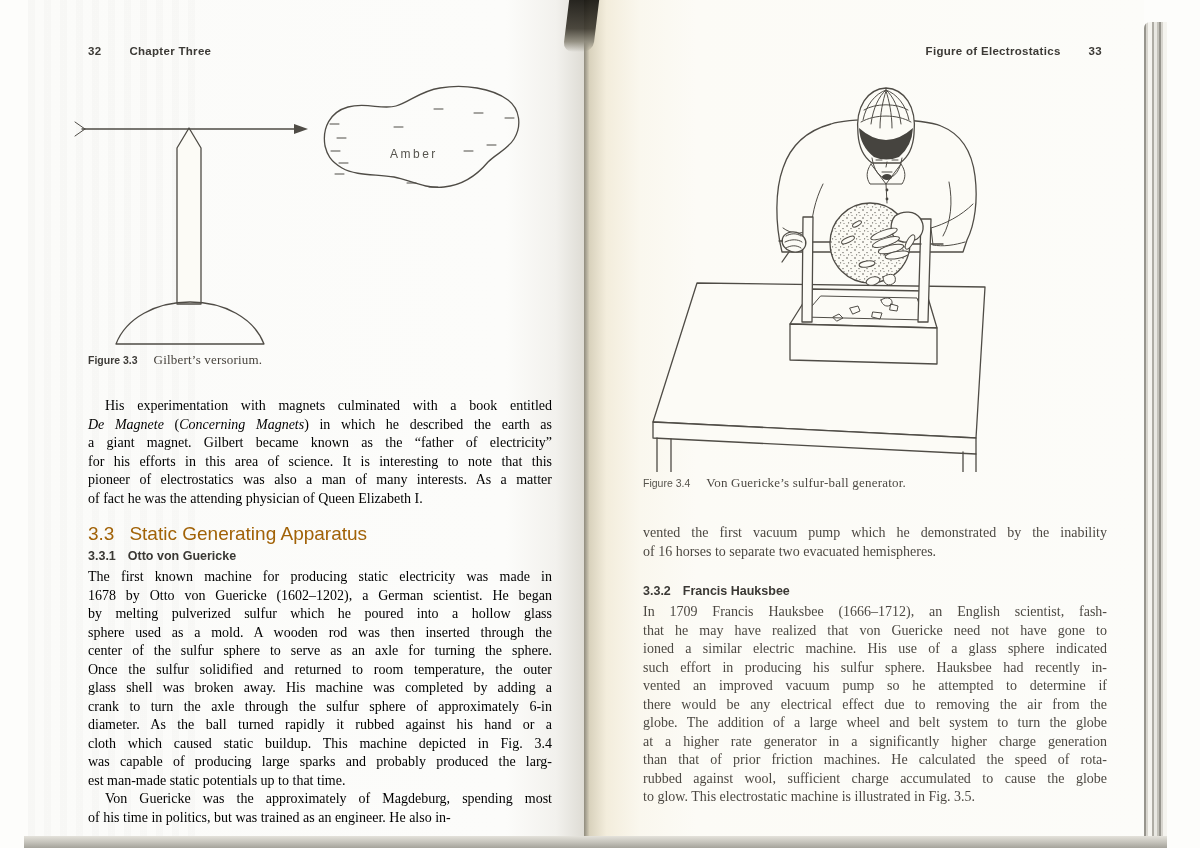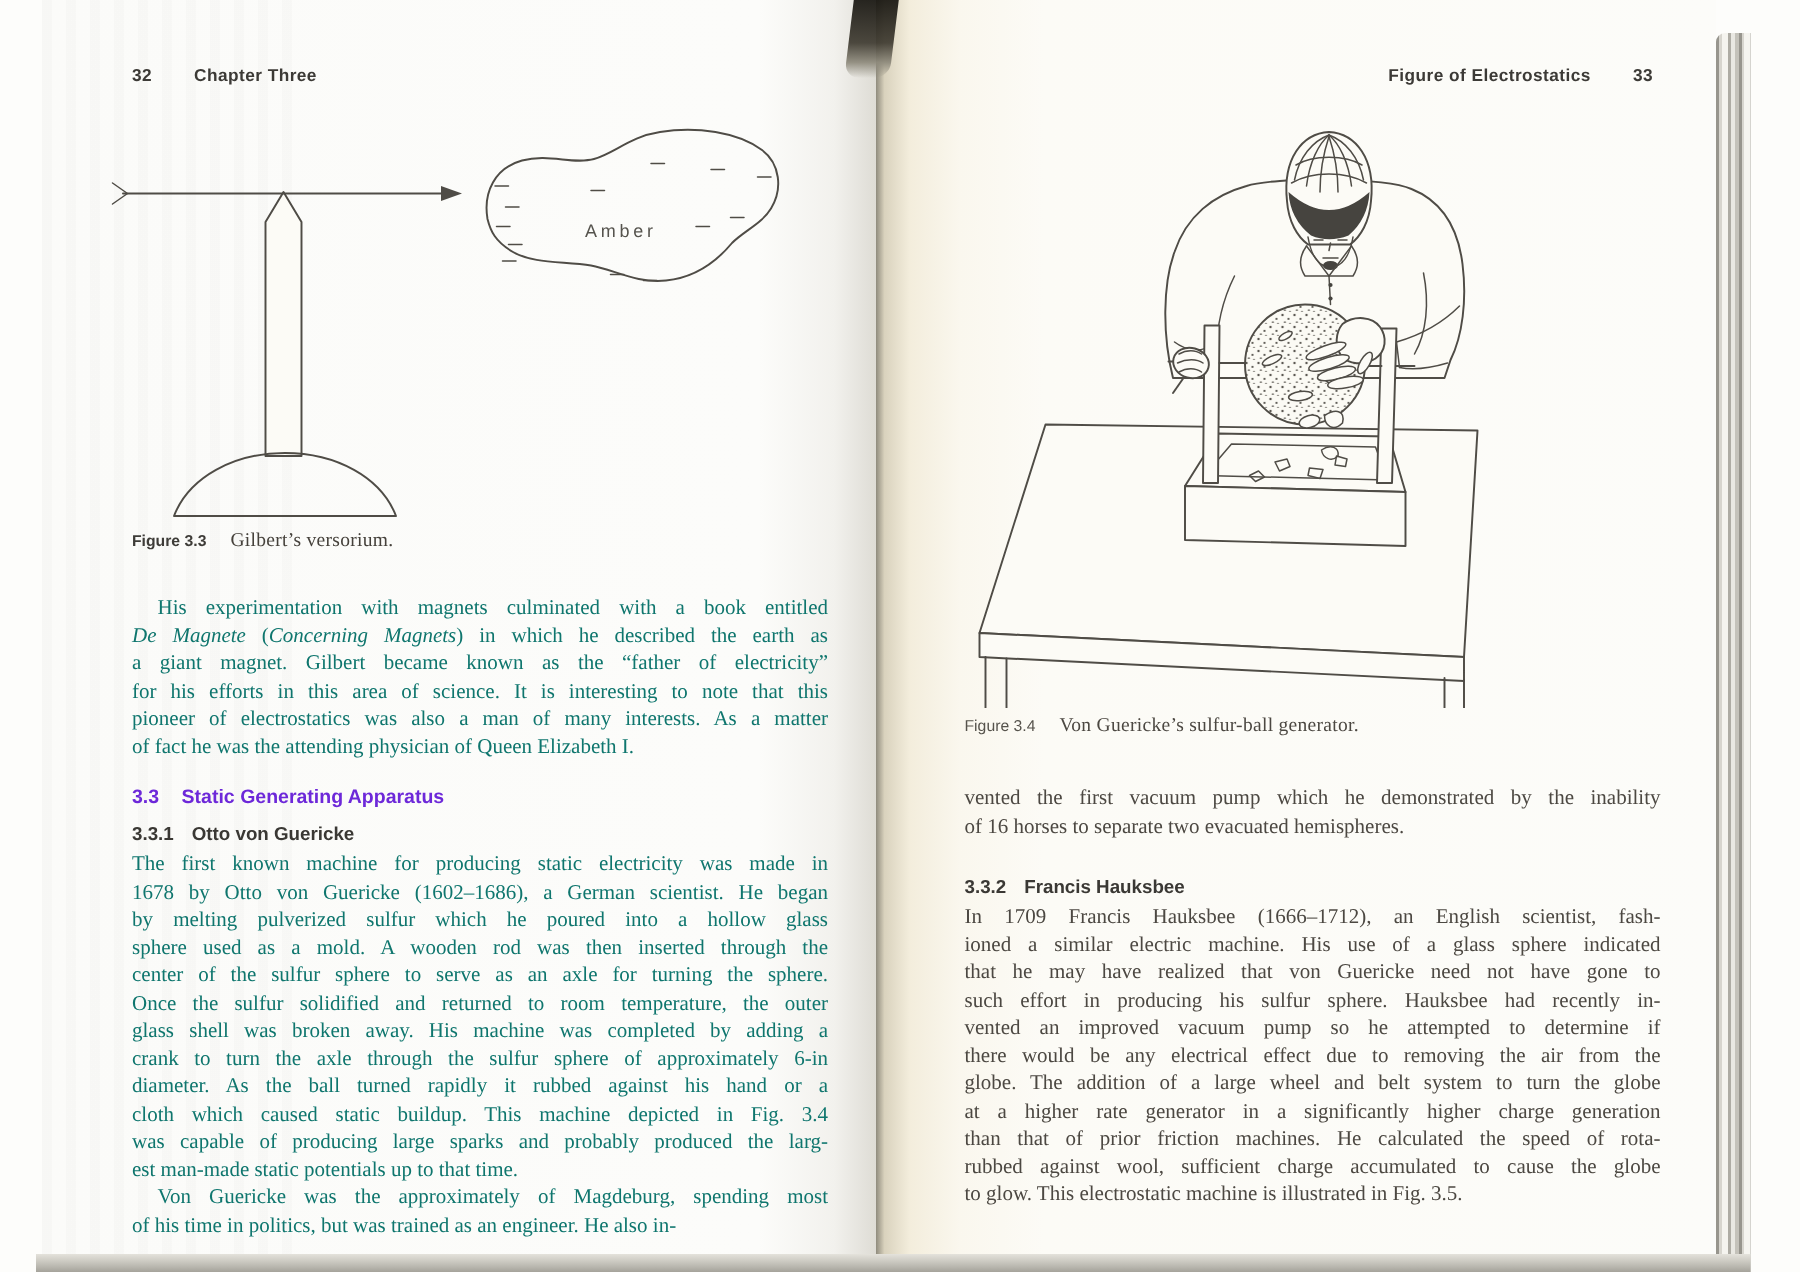--- a/index.html
+++ b/index.html
@@ -19,26 +19,26 @@
     transform:skewX(-7deg);border-radius:0 0 10px 10px;opacity:.92;}
   .fore-edge{left:1144px;top:22px;width:23px;height:826px;border-radius:6px 0 0 0;
     background:repeating-linear-gradient(90deg,#97958d 0 2px,#d7d5ce 2px 4px,#f5f4ef 4px 8px,#aeaca4 8px 10px,#e9e8e2 10px 13px,#c4c2ba 13px 15px);}
   .bottom-edge{left:24px;top:836px;width:1143px;height:12px;
     background:linear-gradient(180deg,#e4e2db 0%,#c3c1b9 55%,#a5a39b 100%);}
 
   
   .running-head{font-family:"Liberation Sans",sans-serif;font-weight:bold;font-size:11.5px;
     color:#3c3a36;letter-spacing:.3px;}
   .running-head .gap{display:inline-block;width:28px;}
-  .body-para{width:464px;font-size:14px;line-height:18.55px;color:#0f766e;}
+  .body-para{width:464px;font-size:14px;line-height:18.55px;color:#000000;}
   .right-col{color:#4c4842;}
   .tline{min-height:18.55px;}
   .tline.just{text-align:justify;text-align-last:justify;}
   .tline.indent{text-indent:17px;}
-  .sec-head{font-family:"Liberation Sans",sans-serif;font-weight:bold;font-size:13px;color:#6d28d9;}
+  .sec-head{font-family:"Liberation Sans",sans-serif;font-weight:normal;font-size:19px;color:#a16207;}
   .sec-head .num{margin-right:15px;}
   .sub-head{font-family:"Liberation Sans",sans-serif;font-weight:bold;font-size:12.5px;color:#3a3834;}
   .sub-head .num{margin-right:12px;}
   .fig-cap{font-family:"Liberation Sans",sans-serif;font-size:10.5px;font-weight:bold;color:#3e3c38;}
   .fig-cap .cap-text{font-family:"Liberation Serif","DejaVu Serif",serif;font-size:13px;
     font-weight:normal;margin-left:16px;color:#45413b;letter-spacing:.2px;}
   .fig-cap.light{font-weight:normal;color:#56534c;}
   .fig-cap.light .cap-text{color:#4c4842;}
 
   
@@ -113,21 +113,21 @@
   <div class="abs sec-head" style="left:88px;top:523px;">
     <span class="num">3.3</span><span>Static Generating Apparatus</span>
   </div>
 
   <div class="abs sub-head" style="left:88px;top:549px;">
     <span class="num">3.3.1</span><span>Otto von Guericke</span>
   </div>
 
   <div class="abs body-para" style="left:88px;top:568px;">
       <div class="tline just">The first known machine for producing static electricity was made in</div>
-      <div class="tline just">1678 by Otto von Guericke (1602–1686), a German scientist. He began</div>
+      <div class="tline just">1678 by Otto von Guericke (1602–1202), a German scientist. He began</div>
       <div class="tline just">by melting pulverized sulfur which he poured into a hollow glass</div>
       <div class="tline just">sphere used as a mold. A wooden rod was then inserted through the</div>
       <div class="tline just">center of the sulfur sphere to serve as an axle for turning the sphere.</div>
       <div class="tline just">Once the sulfur solidified and returned to room temperature, the outer</div>
       <div class="tline just">glass shell was broken away. His machine was completed by adding a</div>
       <div class="tline just">crank to turn the axle through the sulfur sphere of approximately 6-in</div>
       <div class="tline just">diameter. As the ball turned rapidly it rubbed against his hand or a</div>
       <div class="tline just">cloth which caused static buildup. This machine depicted in Fig. 3.4</div>
       <div class="tline just">was capable of producing large sparks and probably produced the larg-</div>
       <div class="tline">est man-made static potentials up to that time.</div>
@@ -253,22 +253,22 @@
       <div class="tline just">vented the first vacuum pump which he demonstrated by the inability</div>
       <div class="tline">of 16 horses to separate two evacuated hemispheres.</div>
     </div>
 
   <div class="abs sub-head" style="left:643px;top:584px;">
     <span class="num">3.3.2</span><span>Francis Hauksbee</span>
   </div>
 
   <div class="abs body-para right-col" style="left:643px;top:603px;">
       <div class="tline just">In 1709 Francis Hauksbee (1666–1712), an English scientist, fash-</div>
+      <div class="tline just">that he may have realized that von Guericke need not have gone to</div>
       <div class="tline just">ioned a similar electric machine. His use of a glass sphere indicated</div>
-      <div class="tline just">that he may have realized that von Guericke need not have gone to</div>
       <div class="tline just">such effort in producing his sulfur sphere. Hauksbee had recently in-</div>
       <div class="tline just">vented an improved vacuum pump so he attempted to determine if</div>
       <div class="tline just">there would be any electrical effect due to removing the air from the</div>
       <div class="tline just">globe. The addition of a large wheel and belt system to turn the globe</div>
       <div class="tline just">at a higher rate generator in a significantly higher charge generation</div>
       <div class="tline just">than that of prior friction machines. He calculated the speed of rota-</div>
       <div class="tline just">rubbed against wool, sufficient charge accumulated to cause the globe</div>
       <div class="tline">to glow. This electrostatic machine is illustrated in Fig. 3.5.</div>
     </div>
 

